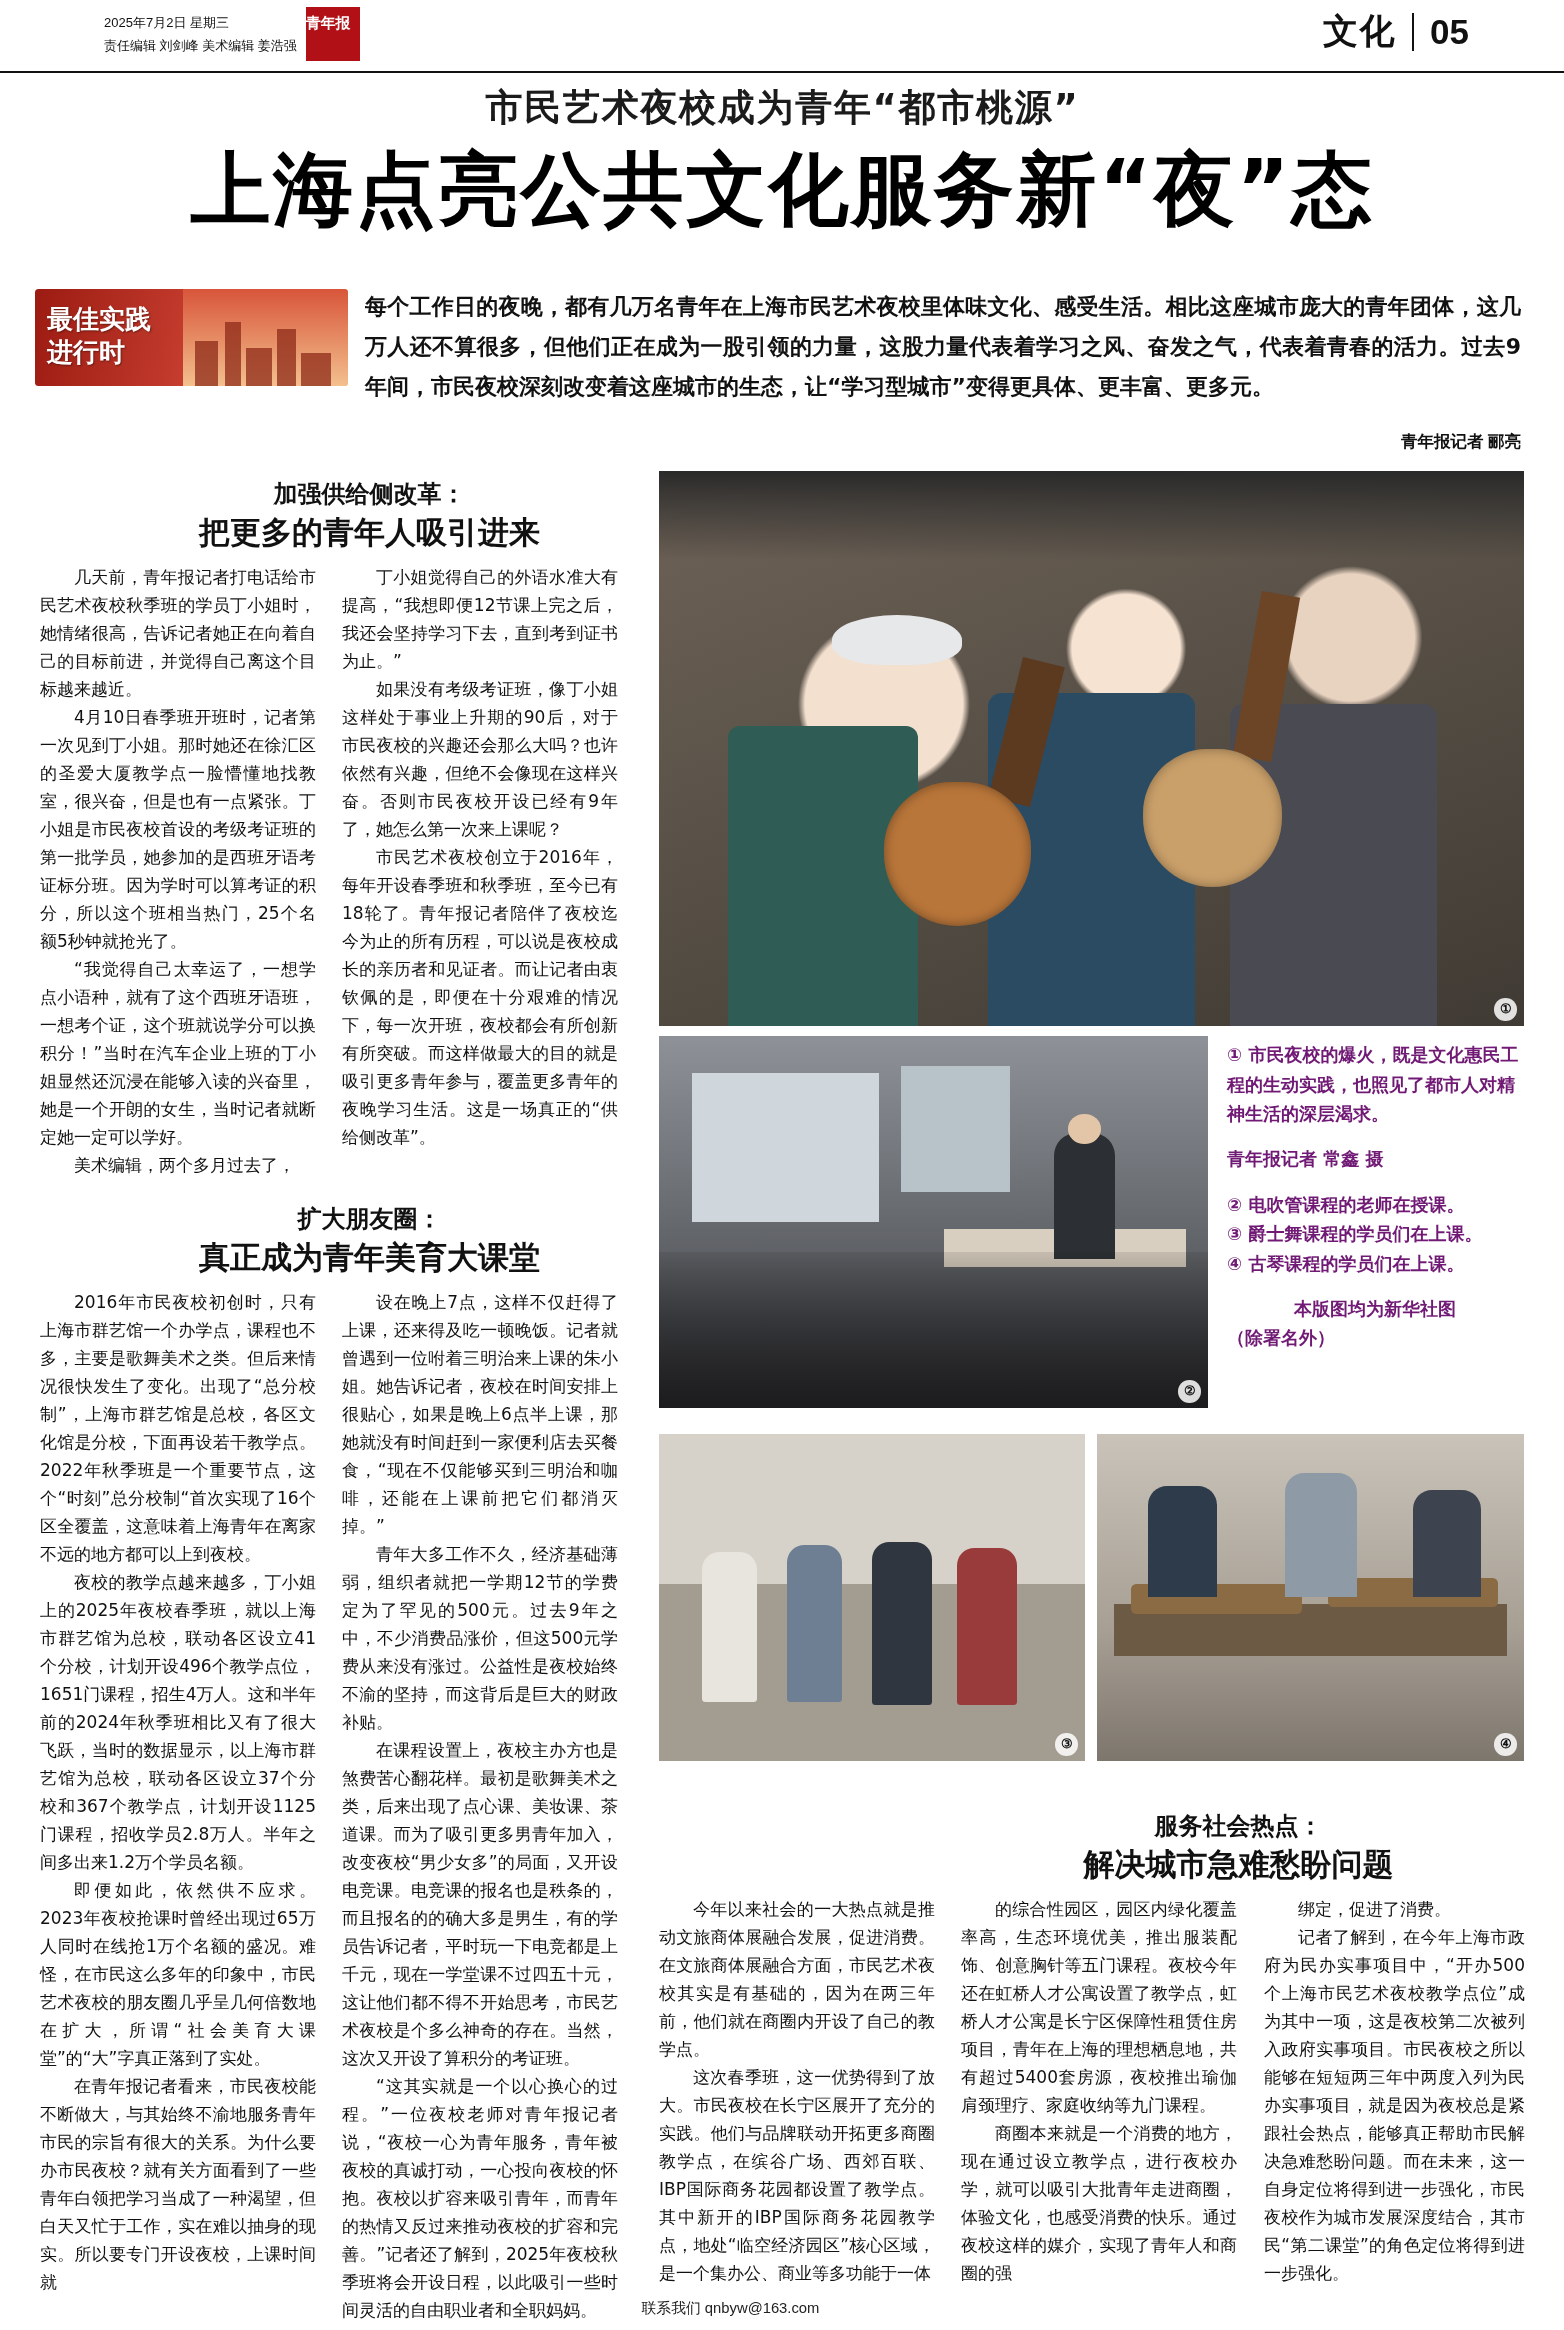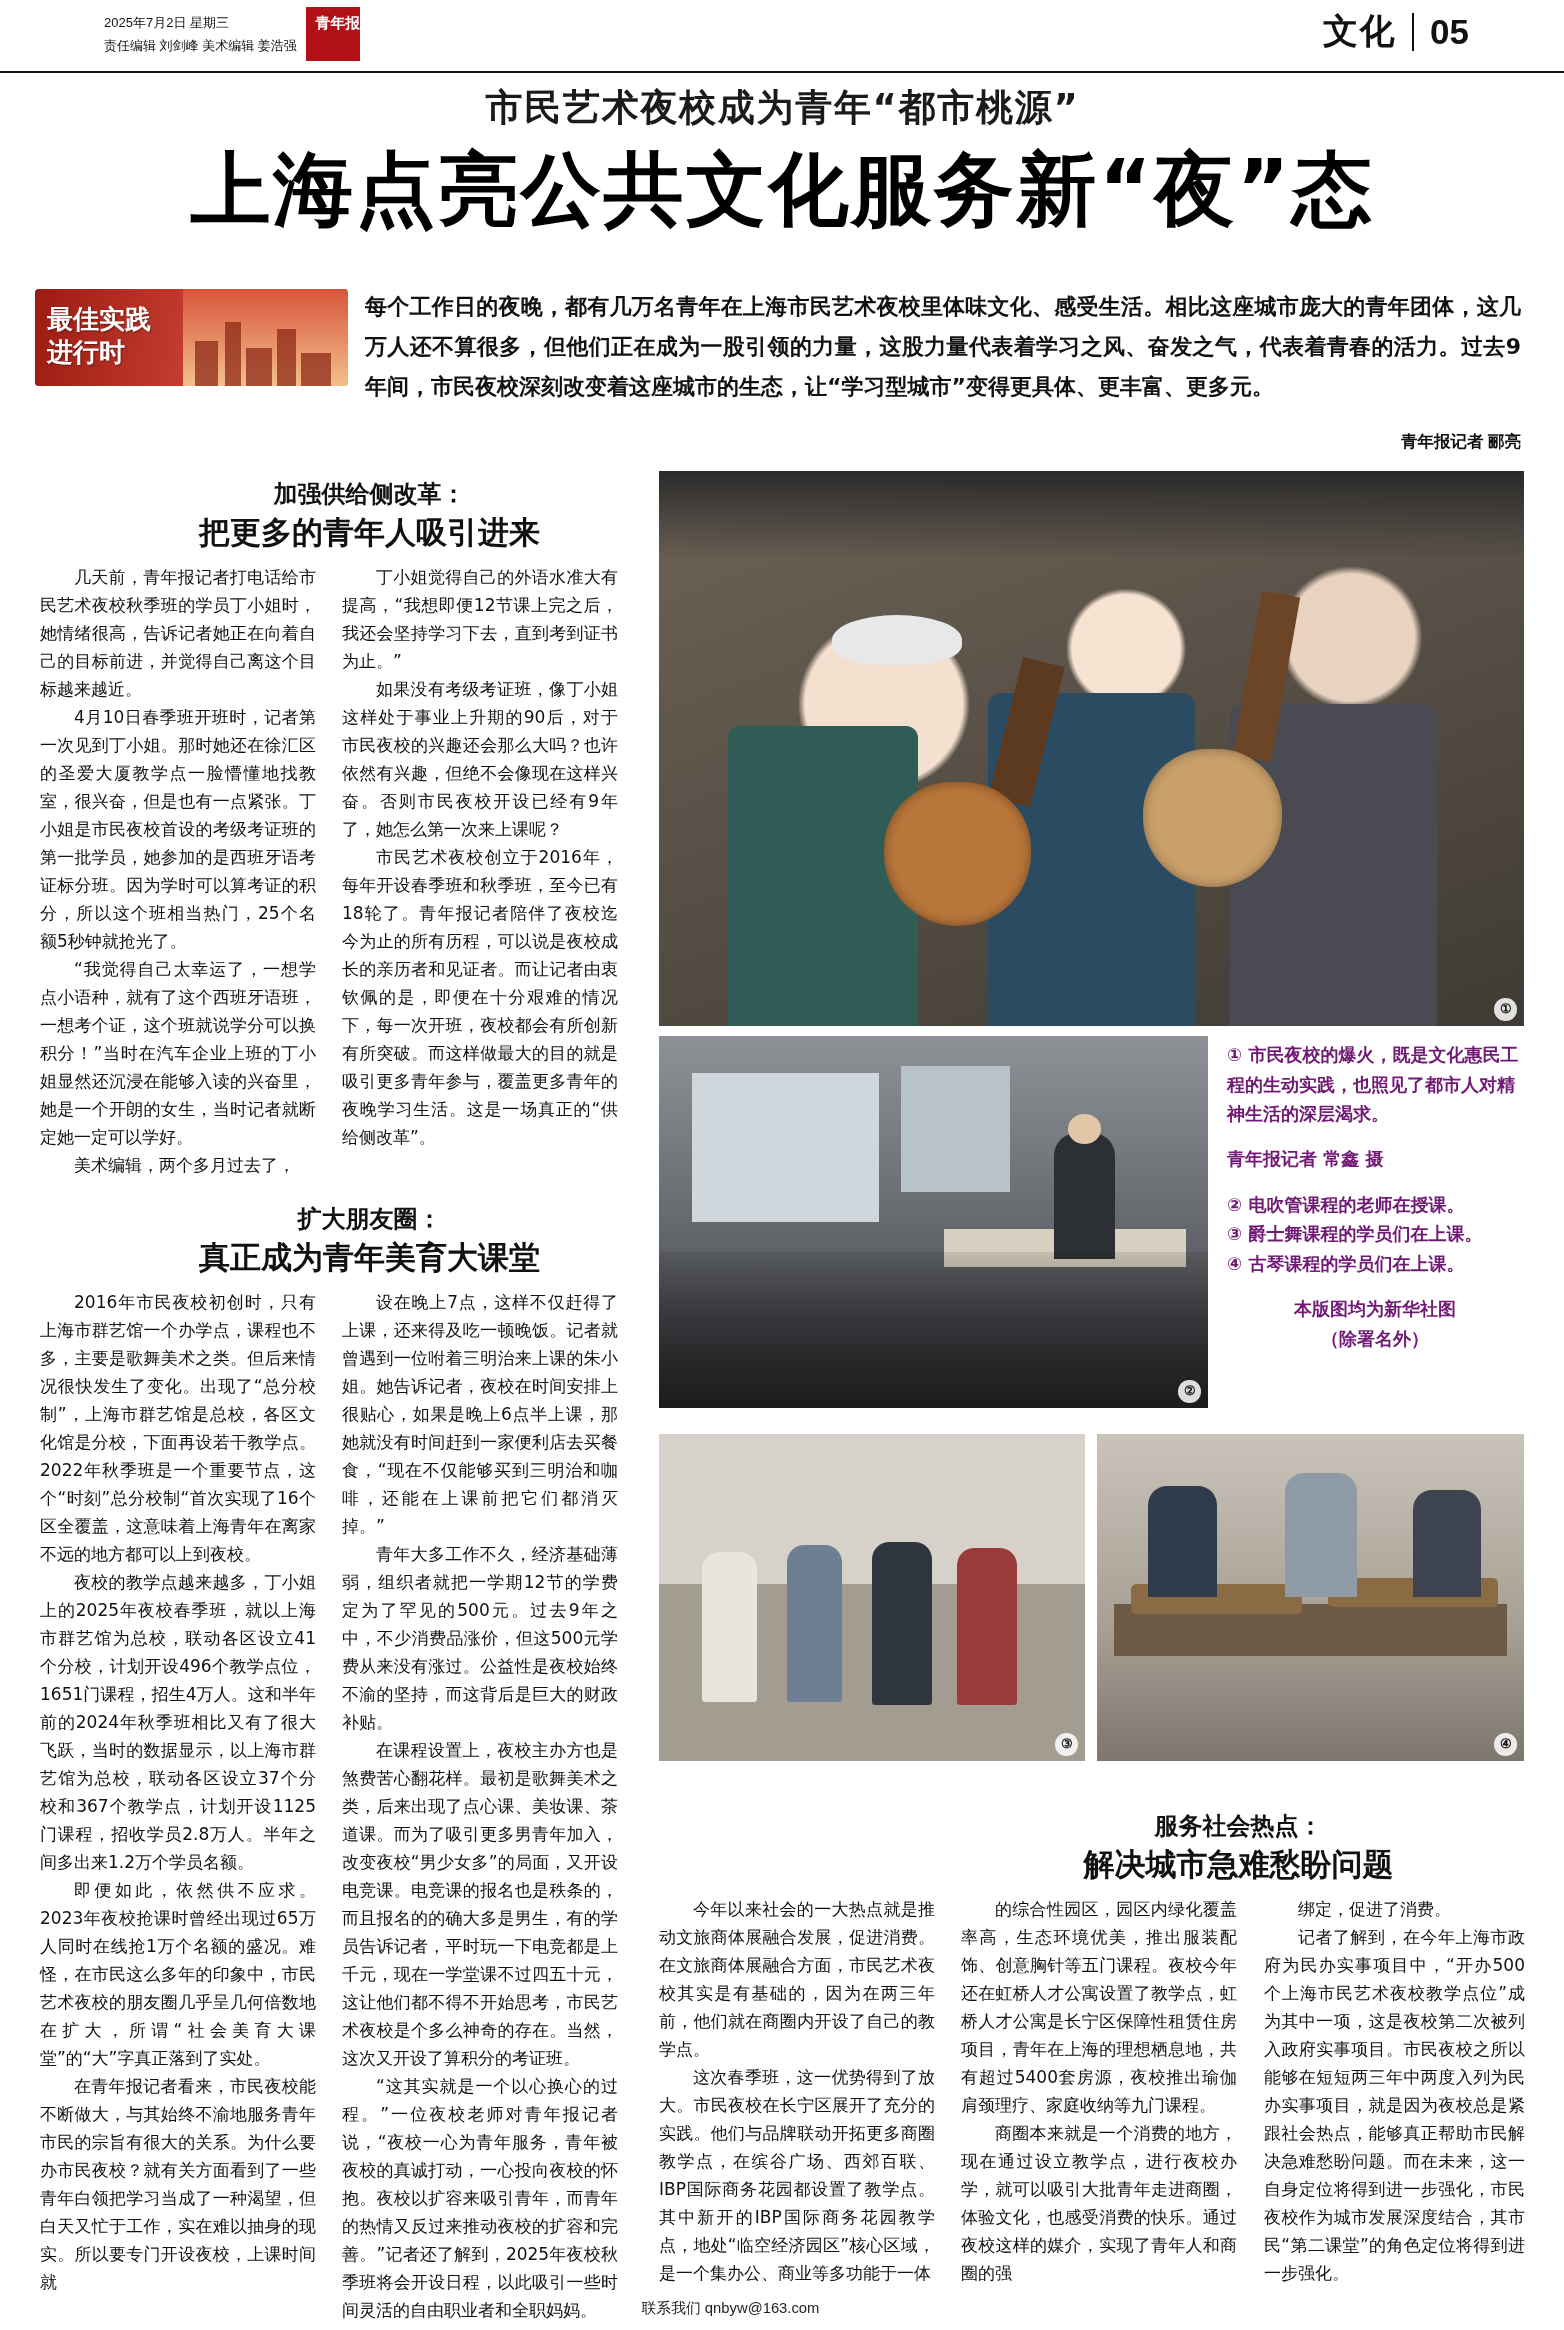--- a/index.html
+++ b/index.html
@@ -13,21 +13,21 @@
     position:absolute;left:0;top:0;width:1565px;height:73px;
     border-bottom:2.6px solid #111;box-sizing:border-box;
   }
   .mh-left{
     position:absolute;left:104px;top:12px;width:287px;
     font-size:13px;line-height:22.6px;color:#111;text-align:left;
   }
   .mh-logo{
     position:absolute;left:306px;top:7px;width:54px;height:54px;
     background:#b11116;color:#fff;font-size:14.8px;line-height:17.4px;
-    text-align:right;padding-top:7px;box-sizing:border-box;
+    text-align:left;padding-top:7px;box-sizing:border-box;
     font-family:"DejaVu Serif", serif;font-weight:bold;
   }
   .mh-right{
     position:absolute;right:96px;top:7px;height:49px;
     display:flex;align-items:center;gap:15.6px;
   }
   .mh-section{font-size:35px;font-weight:bold;color:#111;letter-spacing:1.7px;}
   .mh-divider{width:2.6px;height:38px;background:#111;}
   .mh-pageno{font-size:35px;font-weight:bold;color:#111;}
 
@@ -276,21 +276,21 @@
     <div class="cap-no">④</div>
   </div>
 
   <div class="caption" style="left:1227px;top:1040px;width:296px;">
     <div>① 市民夜校的爆火，既是文化惠民工程的生动实践，也照见了都市人对精神生活的深层渴求。</div>
     <div class="cr" style="margin-top:15.6px;">青年报记者 常鑫 摄</div>
     <div style="margin-top:15.6px;">② 电吹管课程的老师在授课。</div>
     <div>③ 爵士舞课程的学员们在上课。</div>
     <div>④ 古琴课程的学员们在上课。</div>
     <div style="margin-top:15.6px;text-align:center;">本版图均为新华社图</div>
-    <div style="text-align:center;">（除署名外）</div>
+    <div style="font-family:Liberation Serif, serif;">（除署名外）</div>
   </div>
 
   <div class="secC">
     <div class="k">服务社会热点：</div>
     <div class="t">解决城市急难愁盼问题</div>
   </div>
 
   <div class="col" style="left:659px;top:1895px;width:276px;height:391px;">
     <p>今年以来社会的一大热点就是推动文旅商体展融合发展，促进消费。在文旅商体展融合方面，市民艺术夜校其实是有基础的，因为在两三年前，他们就在商圈内开设了自己的教学点。</p>
     <p>这次春季班，这一优势得到了放大。市民夜校在长宁区展开了充分的实践。他们与品牌联动开拓更多商圈教学点，在缤谷广场、西郊百联、IBP国际商务花园都设置了教学点。其中新开的IBP国际商务花园教学点，地处“临空经济园区”核心区域，是一个集办公、商业等多功能于一体</p>

